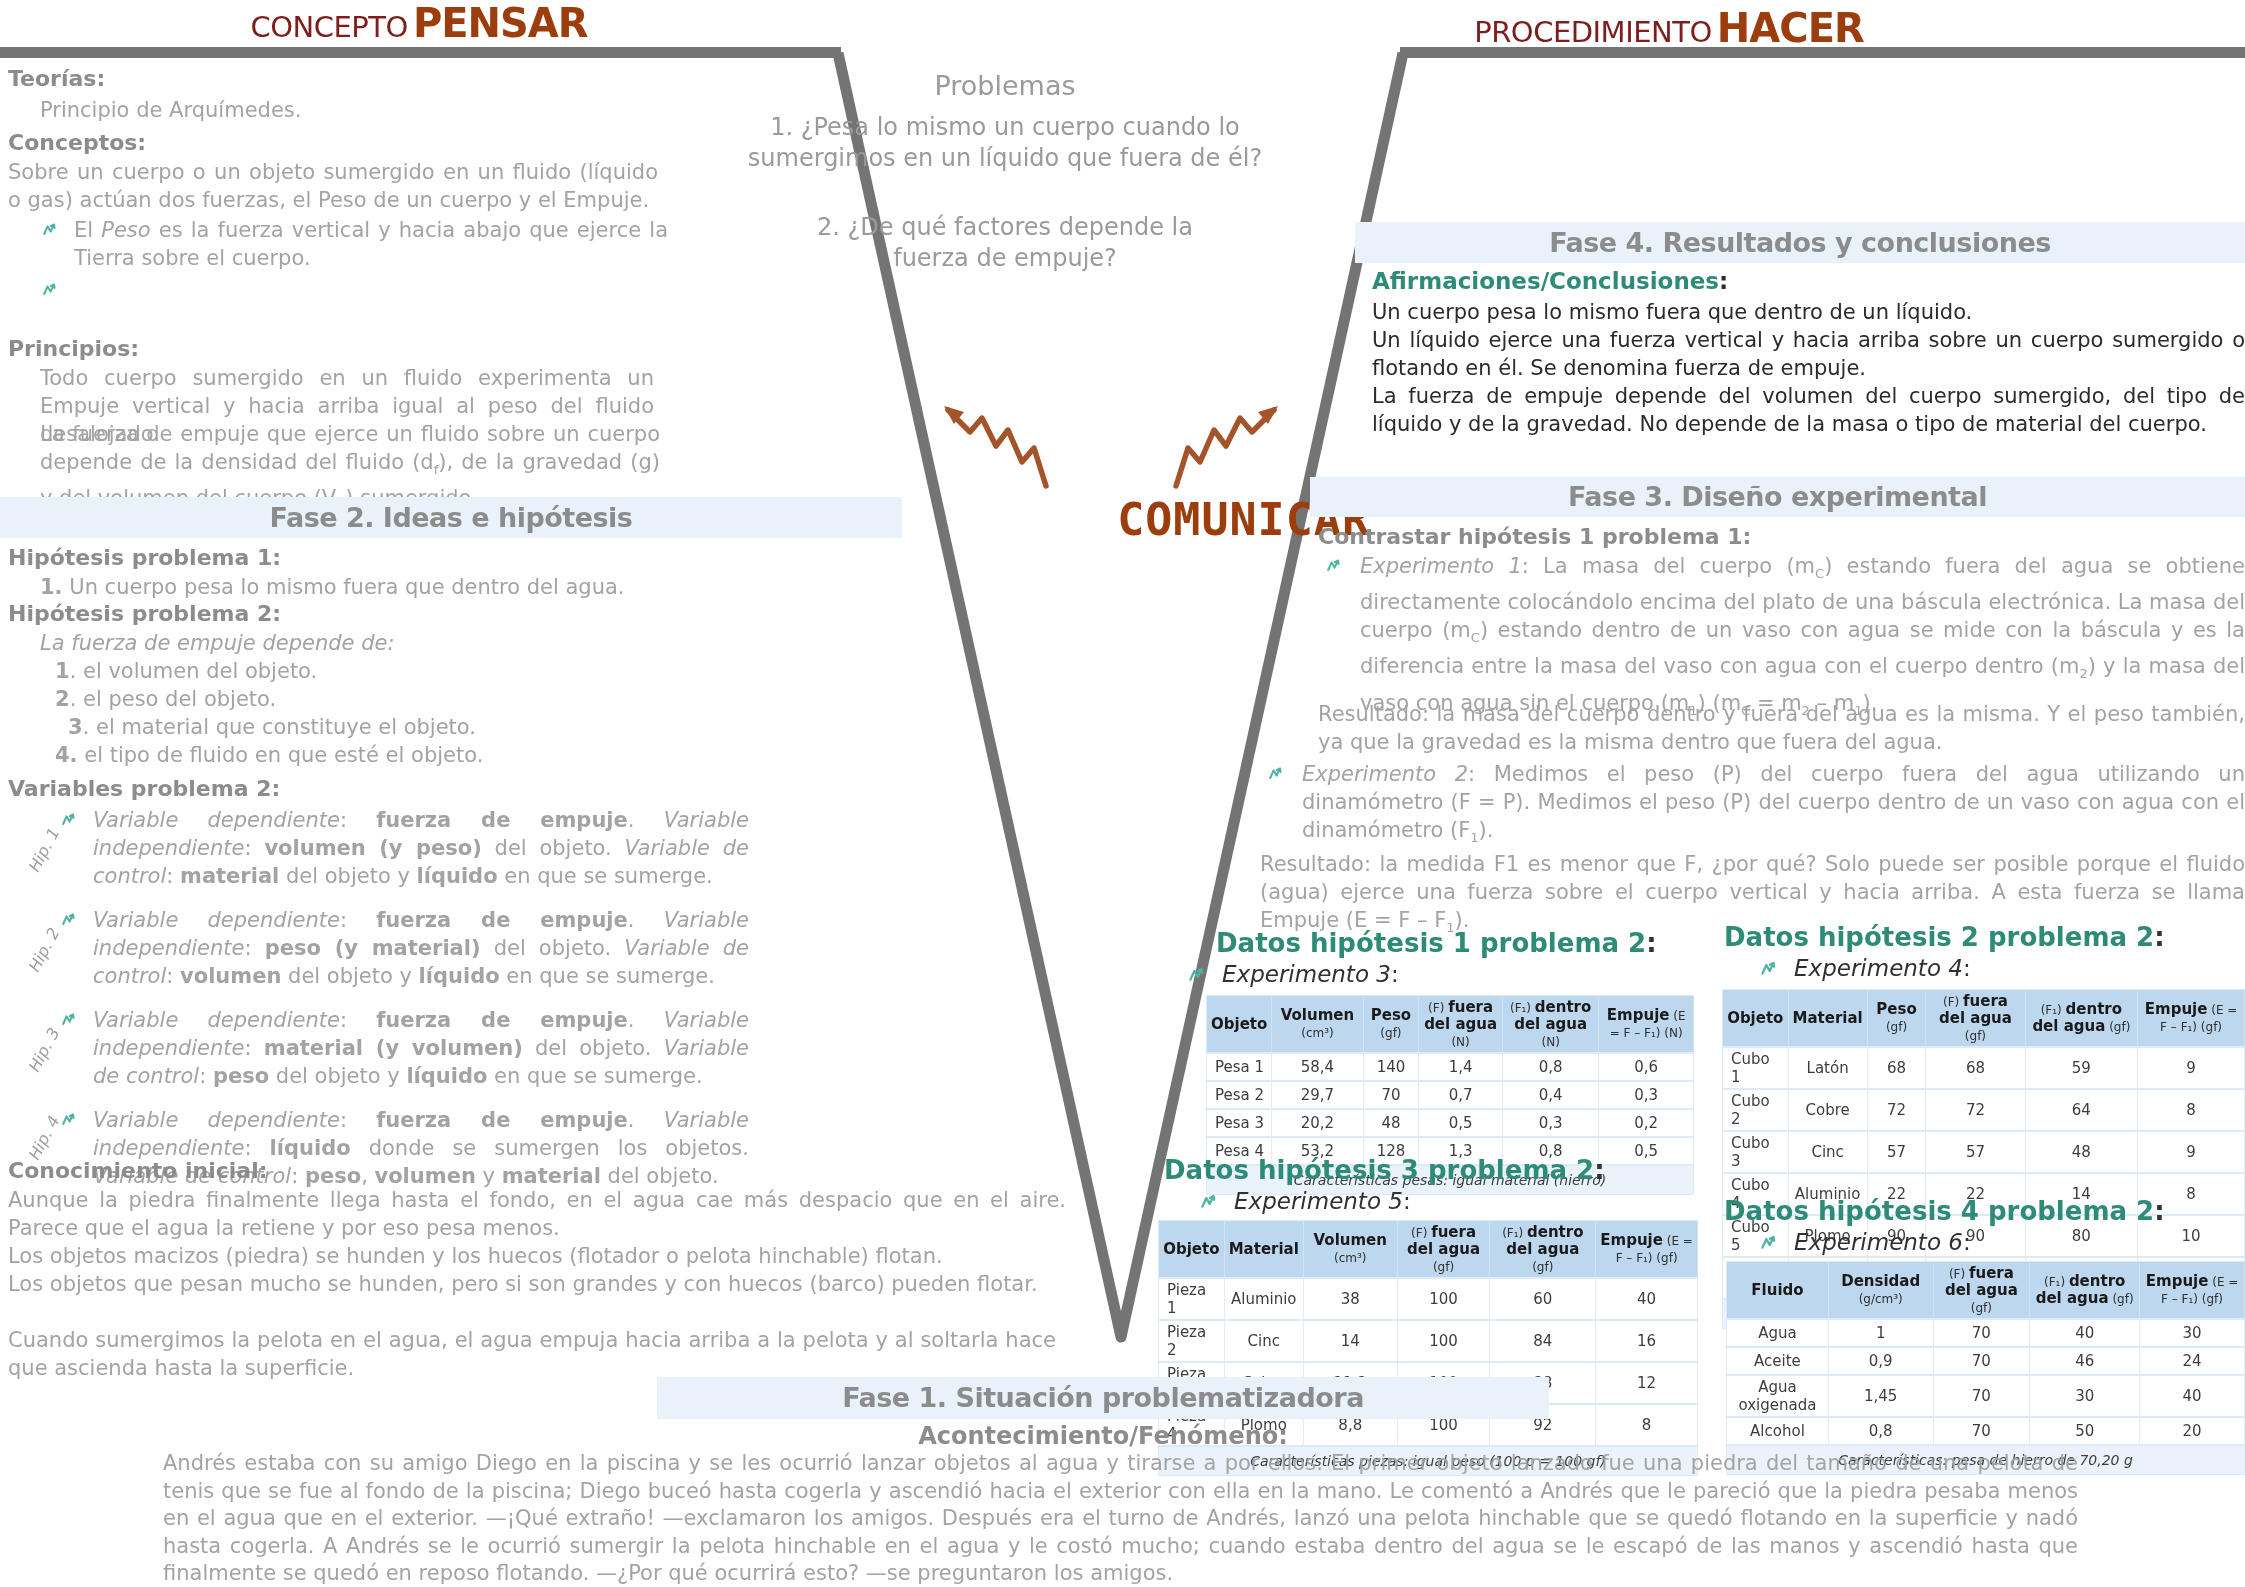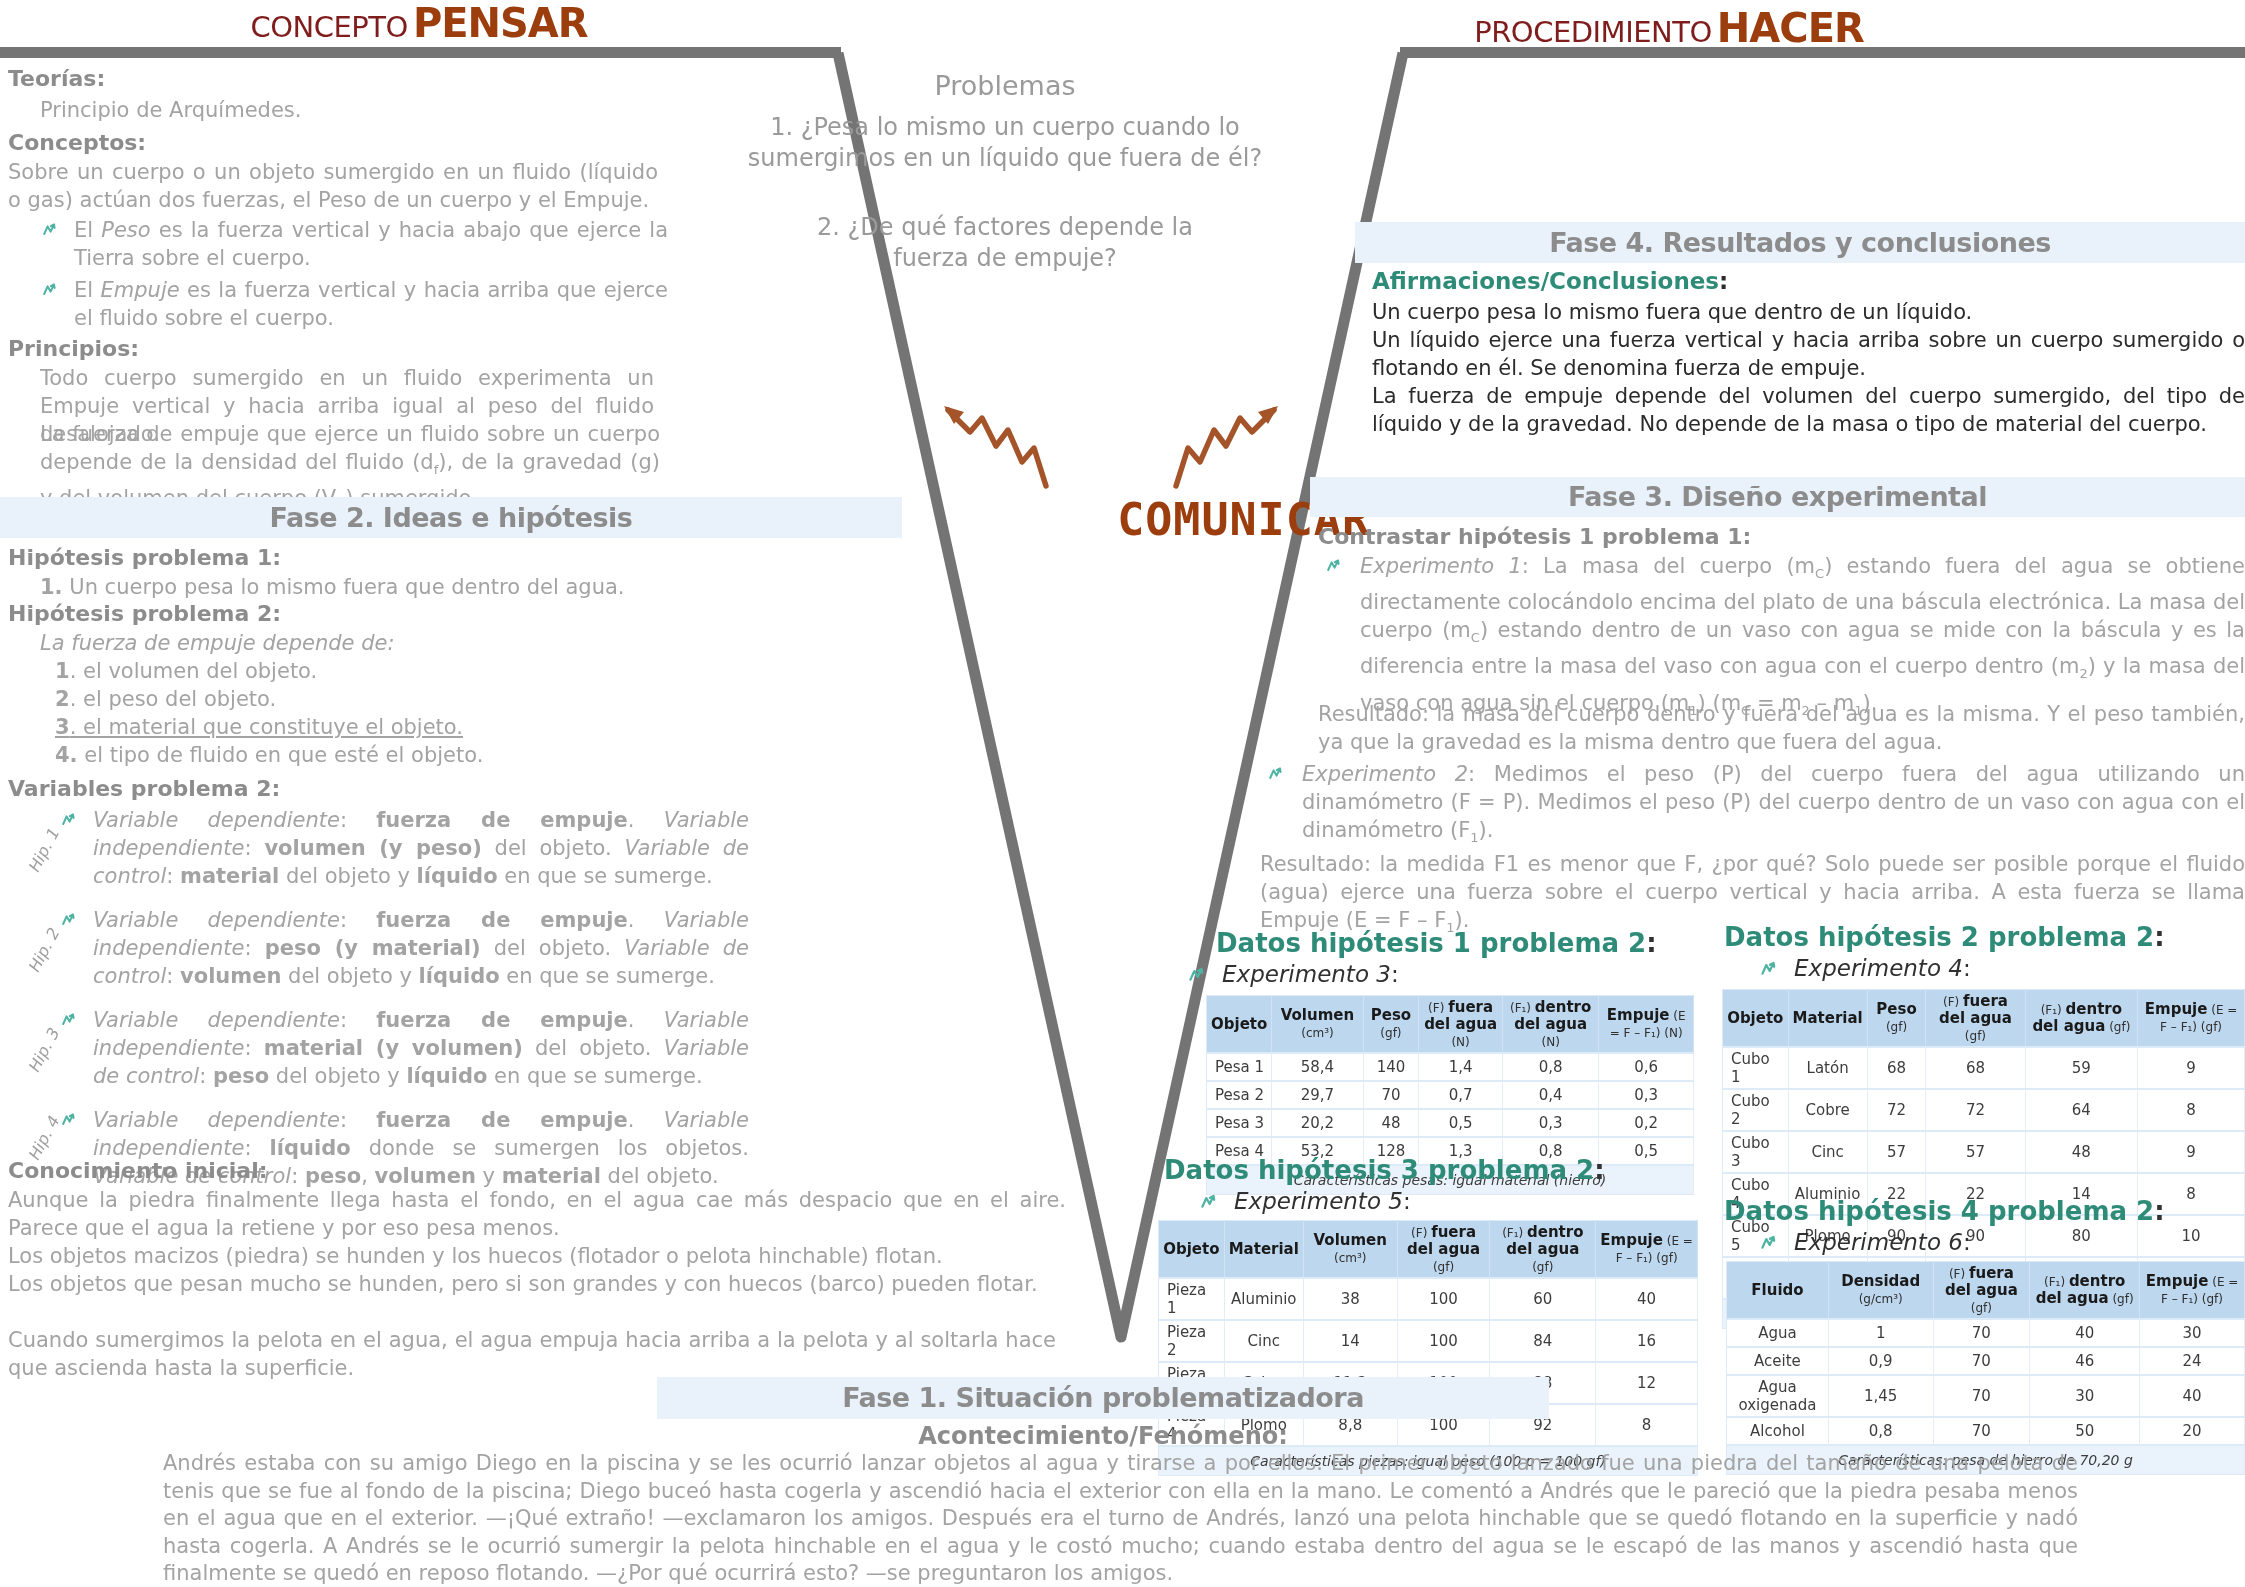--- a/index.html
+++ b/index.html
@@ -73,37 +73,36 @@
 <div class="bul gr just" style="left:38px;top:216px;width:630px;">
   <svg width="16" height="16" viewBox="0 0 16 16">
       <path d="M2.2 13 L5.6 5.4 L8.6 10.6 L12 3.5 M12.6 6.9 L12 3.5 L8.9 5.2" fill="none" stroke="#4fb3a3" stroke-width="2" stroke-linecap="round" stroke-linejoin="round"></path>
     </svg>
   <span>El <i>Peso</i> es la fuerza vertical y hacia abajo que ejerce la Tierra sobre el cuerpo.</span>
 </div>
 <div class="bul gr just" style="left:38px;top:276px;width:630px;">
   <svg width="16" height="16" viewBox="0 0 16 16">
       <path d="M2.2 13 L5.6 5.4 L8.6 10.6 L12 3.5 M12.6 6.9 L12 3.5 L8.9 5.2" fill="none" stroke="#4fb3a3" stroke-width="2" stroke-linecap="round" stroke-linejoin="round"></path>
     </svg>
-  <span>El <i>Empuje</i> es la fuerza vertical y hacia arriba que ejerce el fluido sobre el cuerpo.</span>
 </div>
 
 <div class="abs hd" style="left:8px;top:336px;">Principios:</div>
 <div class="abs gr just" style="left:40px;top:364px;width:614px;">Todo cuerpo sumergido en un fluido experimenta un Empuje vertical y hacia arriba igual al peso del fluido desalojado.</div>
 <div class="abs gr just" style="left:40px;top:420px;width:620px;">La fuerza de empuje que ejerce un fluido sobre un cuerpo depende de la densidad del fluido (d<sub>f</sub>), de la gravedad (g) y del volumen del cuerpo (V<sub>C</sub>) sumergido.</div>
 
 <div class="abs band" style="left:0;top:497px;width:902px;height:41px;line-height:41px;z-index:1;">Fase 2. Ideas e hipótesis</div>
 
 <div class="abs hd" style="left:8px;top:545px;">Hipótesis problema 1:</div>
 <div class="abs gr" style="left:40px;top:573px;width:720px;"><b>1.</b> Un cuerpo pesa lo mismo fuera que dentro del agua.</div>
 
 <div class="abs hd" style="left:8px;top:601px;">Hipótesis problema 2:</div>
 <div class="abs gr" style="left:40px;top:629px;width:600px;font-style:italic;"><span>La fuerza de empuje depende de:</span></div>
 <div class="abs gr" style="left:55px;top:657px;width:600px;"><b>1</b>. el volumen del objeto.</div>
 <div class="abs gr" style="left:55px;top:685px;width:600px;"><b>2</b>. el peso del objeto.</div>
-<div class="abs gr" style="left:55px;top:713px;width:600px;text-decoration:underline;"><b>3</b>. el material que constituye el objeto.</div>
+<div class="abs gr" style="left:68px;top:713px;width:600px;"><b>3</b>. el material que constituye el objeto.</div>
 <div class="abs gr" style="left:55px;top:741px;width:600px;"><b>4.</b> el tipo de fluido en que esté el objeto.</div>
 
 <div class="abs hd" style="left:8px;top:776px;">Variables problema 2:</div>
 
 <div class="var gr just" style="top:806px;">
   <span class="hip">Hip. 1</span>
   <svg width="16" height="16" viewBox="0 0 16 16">
       <path d="M2.2 13 L5.6 5.4 L8.6 10.6 L12 3.5 M12.6 6.9 L12 3.5 L8.9 5.2" fill="none" stroke="#4fb3a3" stroke-width="2" stroke-linecap="round" stroke-linejoin="round"></path>
     </svg>
   <span><i>Variable dependiente</i>: <b>fuerza de empuje</b>. <i>Variable independiente</i>: <b>volumen (y peso)</b> del objeto. <i>Variable de control</i>: <b>material</b> del objeto y <b>líquido</b> en que se sumerge.</span>

